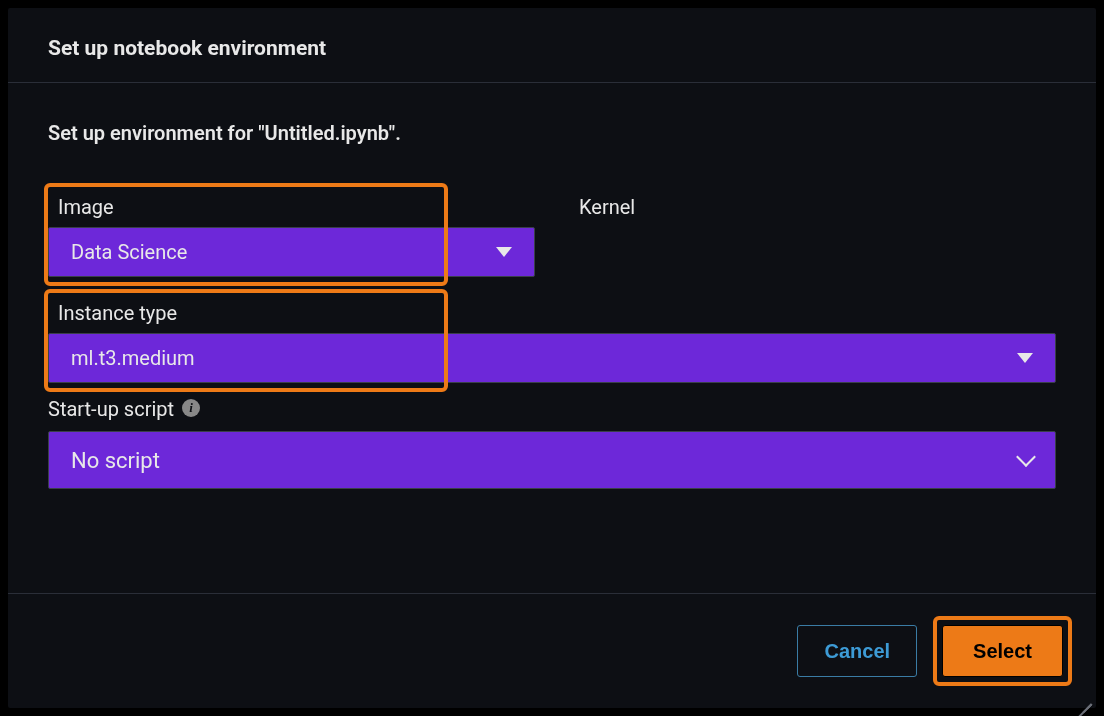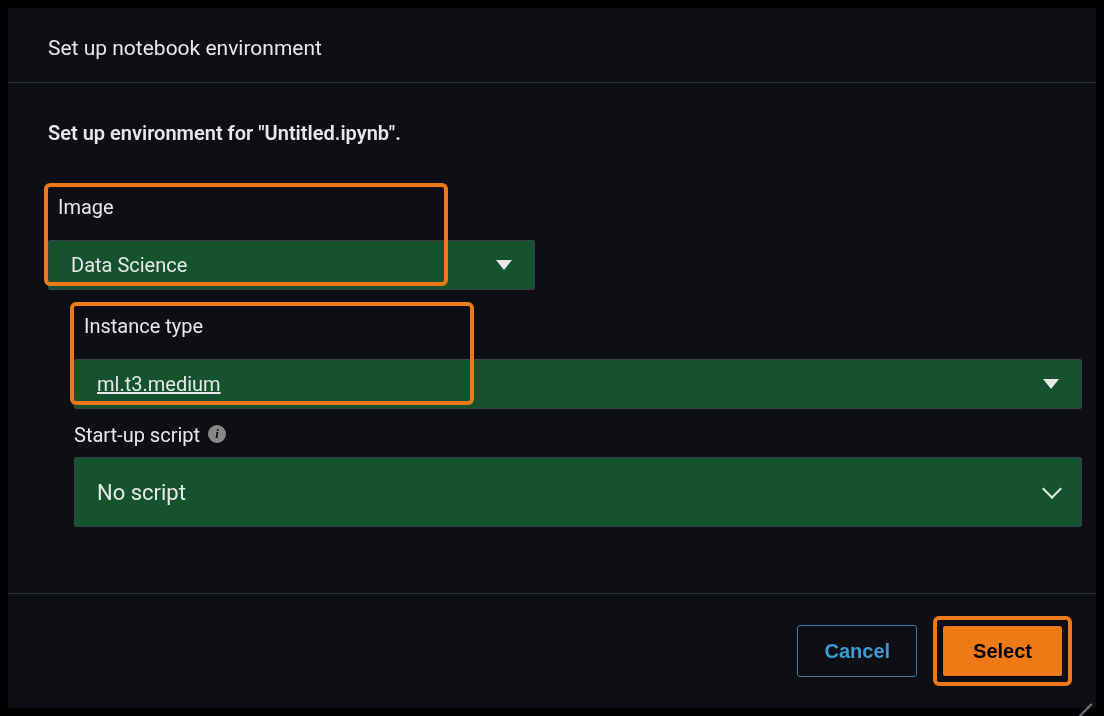--- a/index.html
+++ b/index.html
@@ -24,21 +24,21 @@
       height: 704px;
       margin: 6px;
       position: relative;
     }
     .header {
       padding: 28px 40px 22px 40px;
       border-bottom: 1px solid #2a2e38;
     }
     .header-title {
       font-size: 21px;
-      font-weight: 400;
+      font-weight: 700;
       color: #e8e8e8;
     }
     .content {
       padding: 38px 40px 20px 40px;
     }
     .subtitle {
       font-size: 20px;
       font-weight: 600;
       color: #e8e8e8;
       margin-bottom: 42px;
@@ -50,31 +50,30 @@
     }
     .field {
       display: flex;
       flex-direction: column;
     }
     .field-half {
       width: 487px;
     }
     .field-full {
       width: 100%;
-      margin-left: 26px;
     }
     .label-wrap {
       padding: 8px 10px 8px 10px;
     }
     .label {
       font-size: 20px;
       color: #e8e8e8;
     }
     .select-box {
-      background: #14532d;
+      background: #6d28d9;
       border: 1px solid #3a3f4a;
       height: 50px;
       display: flex;
       align-items: center;
       justify-content: space-between;
       padding: 0 22px;
       cursor: pointer;
       border-radius: 2px;
     }
     .select-text {
@@ -91,21 +90,20 @@
     .chevron-down {
       width: 14px;
       height: 14px;
       border-right: 2.5px solid #e8e8e8;
       border-bottom: 2.5px solid #e8e8e8;
       transform: rotate(45deg);
       margin-top: -6px;
     }
     .highlight-box {
       position: relative;
-      gap: 13px;
     }
     .highlight-overlay-1 {
       position: absolute;
       border: 4px solid #ed7a17;
       border-radius: 6px;
       left: -4px;
       top: -4px;
       width: 404px;
       height: 103px;
       pointer-events: none;
@@ -238,43 +236,46 @@
         <div class="label-wrap">
           <span class="label">Image</span>
         </div>
         <div class="select-box">
           <span class="select-text">Data Science</span>
           <span class="triangle-down"></span>
         </div>
       </div>
 
       <div class="field field-half">
+        <div class="label-wrap">
+          <span class="label">Kernel</span>
+        </div>
       </div>
     </div>
 
     <div class="row instance-row">
       <div class="field field-full highlight-box">
         <div class="highlight-overlay-2"></div>
         <div class="label-wrap">
           <span class="label">Instance type</span>
         </div>
-        <div class="select-box" style="width:1008px;text-decoration:underline;">
+        <div class="select-box" style="width:1008px;">
           <span class="select-text">ml.t3.medium</span>
           <span class="triangle-down"></span>
         </div>
       </div>
     </div>
 
     <div class="row script-row">
       <div class="field field-full">
         <div class="script-label-wrap">
           <span class="label">Start-up script</span>
           <span class="info-icon">i</span>
         </div>
-        <div class="select-box select-box-large" style="width:1008px; height:70px;">
+        <div class="select-box select-box-large" style="width:1008px; height:58px;">
           <span class="select-text">No script</span>
           <span class="chevron-down"></span>
         </div>
       </div>
     </div>
 
   </div>
 
   <div class="footer">
     <button class="btn btn-cancel">Cancel</button>

